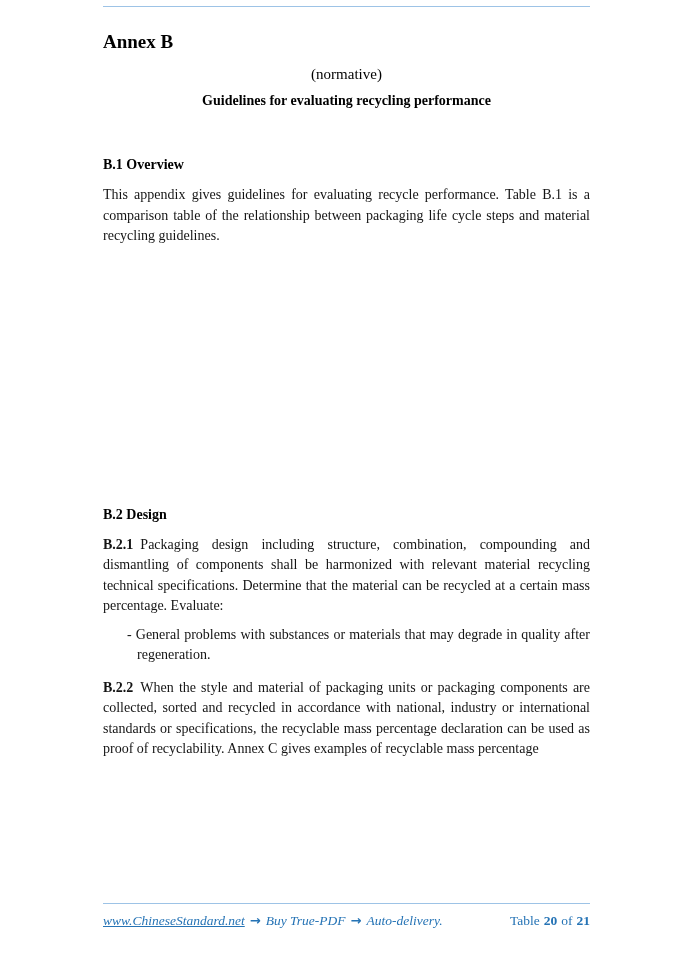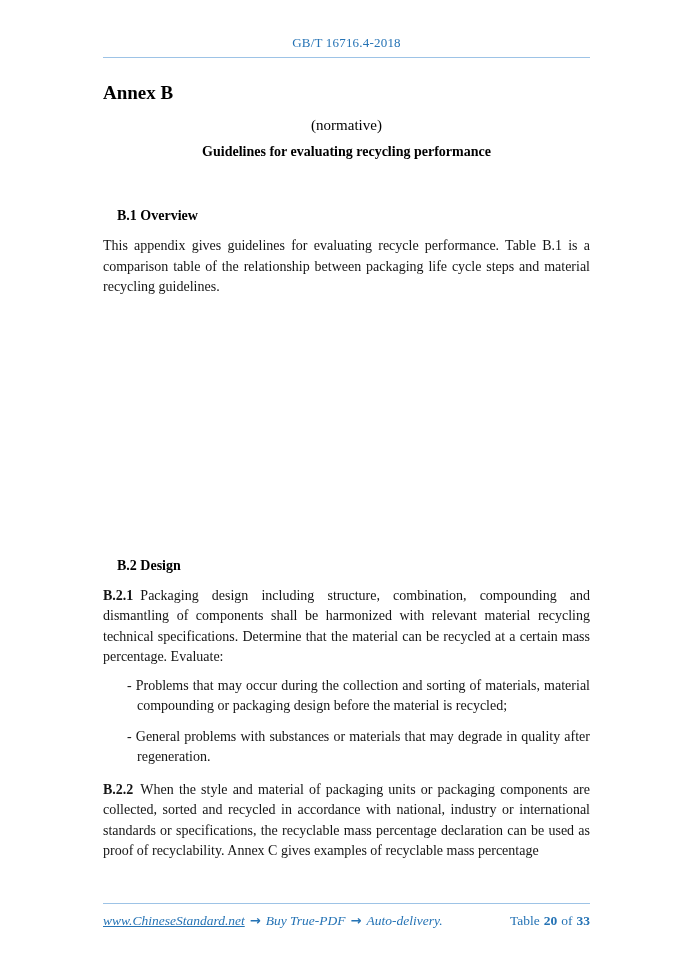--- a/index.html
+++ b/index.html
@@ -51,21 +51,20 @@
     text-align: center;
     font-size: 14px;
     font-weight: bold;
     color: #000;
   }
   
   .section-heading {
     font-size: 14px;
     font-weight: bold;
     color: #000;
-    margin-left: 14px;
   }
   .h-overview { margin-top: 48px; }
   .h-design   { margin-top: 260px; }
   .para {
     margin-top: 12px;
     font-size: 14px;
     line-height: 20.5px;
     text-align: justify;
     color: #141414;
   }
@@ -113,43 +112,41 @@
     font-size: 13px;
   }
   .page-indicator span { margin-left: 4px; }
   .page-num { font-weight: bold; }
 </style>
 </head>
 <body>
 
 <div class="page">
 
-  <div class="header-text">GB/T 16716.4-2018</div>
   <hr class="header-rule">
 
   <div class="annex-title">Annex B</div>
   <div class="normative">(normative)</div>
   <div class="subtitle">Guidelines for evaluating recycling performance</div>
 
   <div class="section-heading h-overview">B.1 Overview</div>
   <p class="para">This appendix gives guidelines for evaluating recycle performance. Table B.1 is a comparison table of the relationship between packaging life cycle steps and material recycling guidelines.</p>
 
   <div class="section-heading h-design">B.2 Design</div>
 
   <p class="para"><span class="lead-label">B.2.1</span><span>Packaging design including structure, combination, compounding and dismantling of components shall be harmonized with relevant material recycling technical specifications. Determine that the material can be recycled at a certain mass percentage. Evaluate:</span></p>
 
   <div class="bullet-list">
-    <div class="bullet-item">- Problems that may occur during the collection and sorting of materials, material compounding or packaging design before the material is recycled;</div>
     <div class="bullet-item">- General problems with substances or materials that may degrade in quality after regeneration.</div>
   </div>
 
   <p class="para"><span class="lead-label">B.2.2</span><span>When the style and material of packaging units or packaging components are collected, sorted and recycled in accordance with national, industry or international standards or specifications, the recyclable mass percentage declaration can be used as proof of recyclability. Annex C gives examples of recyclable mass percentage</span></p>
 
   <div class="footer">
     <div class="footer-left">
       <span class="footer-link">www.ChineseStandard.net</span><span class="arrow-glyph">→</span><span>Buy True-PDF</span><span class="arrow-glyph">→</span><span>Auto-delivery.</span>
     </div>
     <div class="page-indicator">
-      <span>Table</span><span class="page-num">20</span><span>of</span><span class="page-num">33</span>
+      <span>Table</span><span class="page-num">20</span><span>of</span><span class="page-num">21</span>
     </div>
   </div>
 
 </div>
 
 </body></html>

